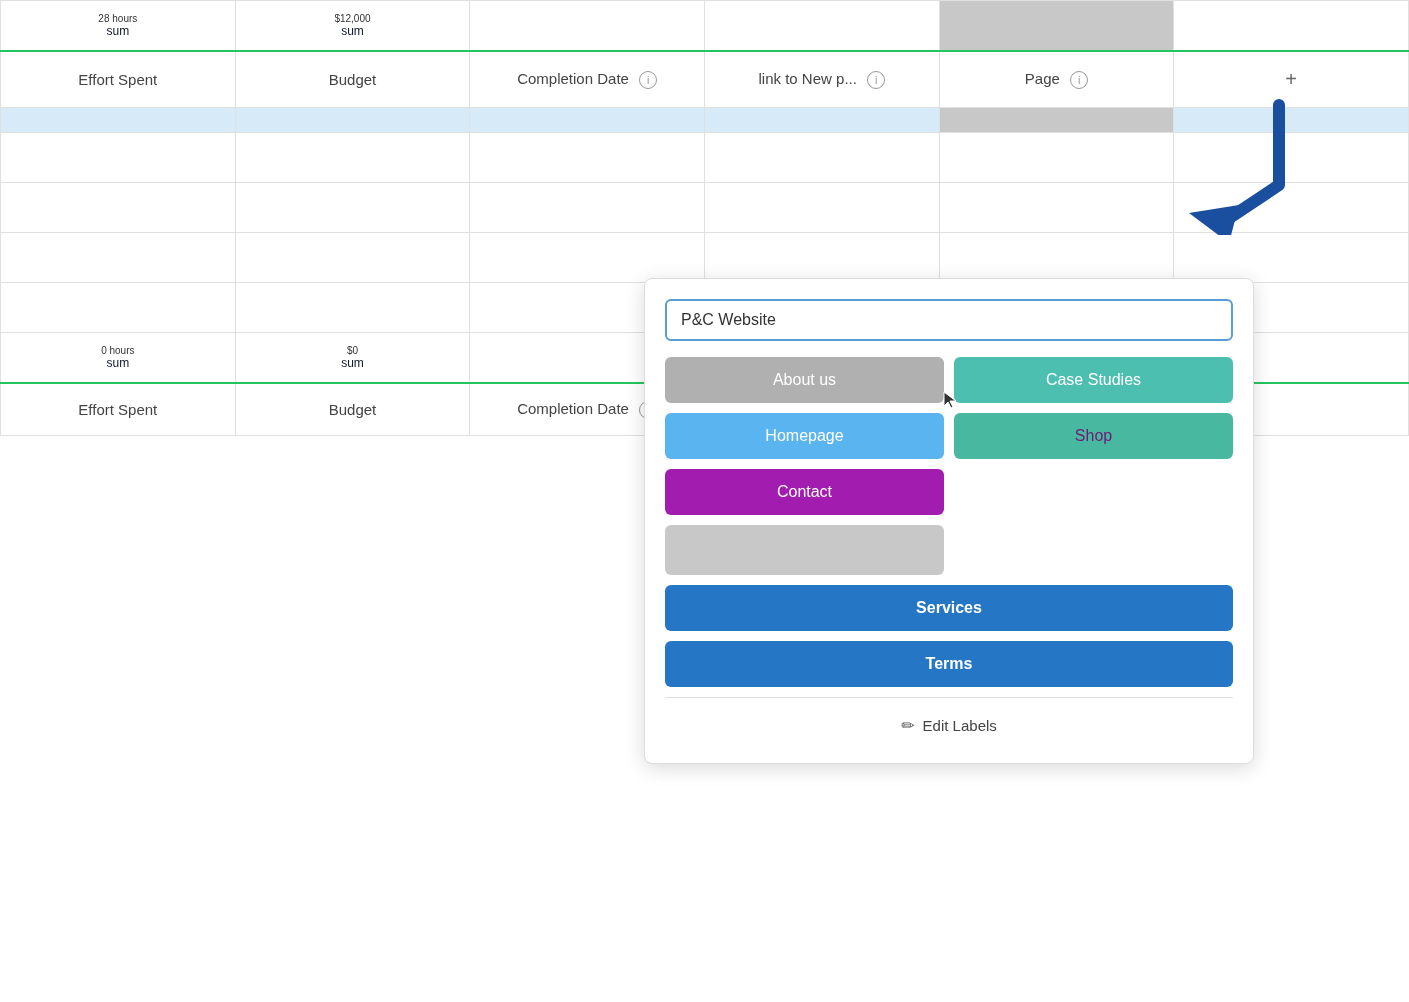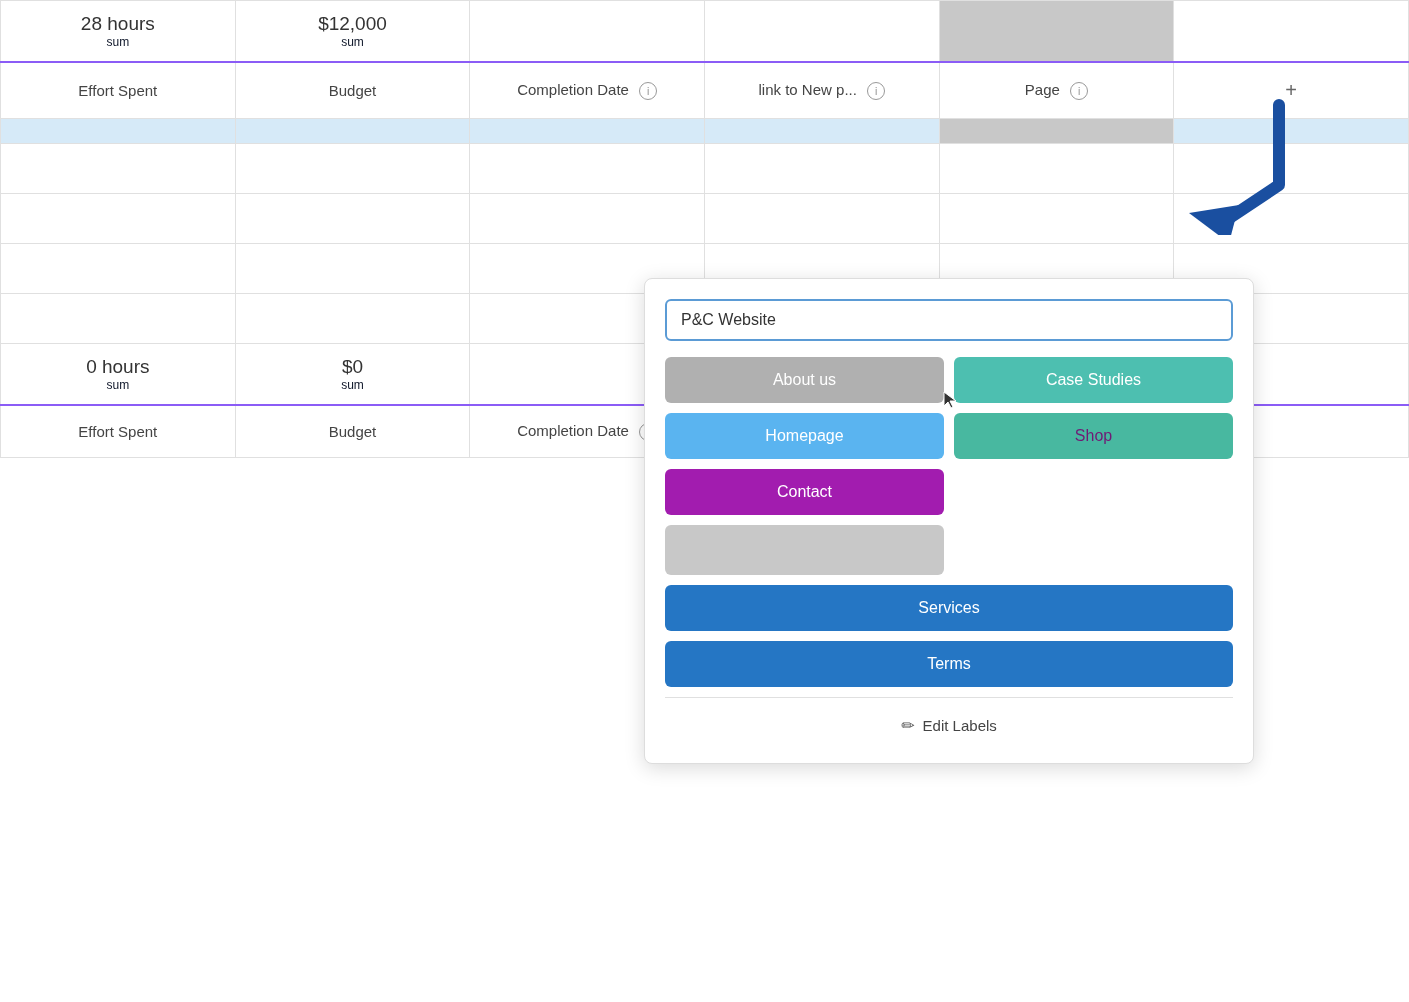--- a/index.html
+++ b/index.html
@@ -45,21 +45,21 @@
     .col-completion { width: 220px; }
     .col-link { width: 220px; }
     .col-page { width: 200px; }
     .col-add { width: 60px; }
 
     .sum-row td {
       background: #fff;
     }
 
     .sum-value {
-      font-size: 19px;
+      font-size: 10px;
       font-weight: 400;
       color: #333;
     }
 
     .sum-label {
       font-size: 12px;
       color: #0f172a;
     }
 
     .highlighted-row td {
@@ -69,21 +69,21 @@
     .empty-row td {
       height: 50px;
       background: #fff;
     }
 
     .bottom-sum-row td {
       background: #fff;
     }
 
     .header-row th {
-      border-top: 2px solid #8b5cf6;
+      border-top: 2px solid #22c55e;
       background: #fff;
     }
 
     .info-icon {
       display: inline-flex;
       align-items: center;
       justify-content: center;
       width: 18px;
       height: 18px;
       border-radius: 50%;
@@ -164,21 +164,21 @@
     .btn-teal2 { background: #48b8a0; color: #701a75; }
     .btn-blue { background: #a21caf; color: #fff; }
     .btn-darkblue { background: #2576c4; color: #fff; }
 
     .full-width-btn {
       width: 100%;
       padding: 14px 5px;
       border: none;
       border-radius: 6px;
       font-size: 16px;
-      font-weight: 400;
+      font-weight: 700;
       cursor: pointer;
       margin-bottom: 10px;
     }
 
     .empty-btn-row {
       grid-column: 1 / 2;
       background: #c8c8c8;
       height: 50px;
       border-radius: 6px;
     }

